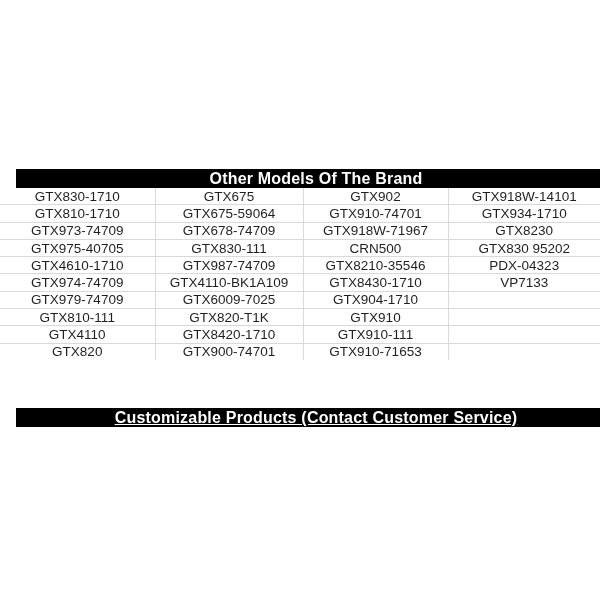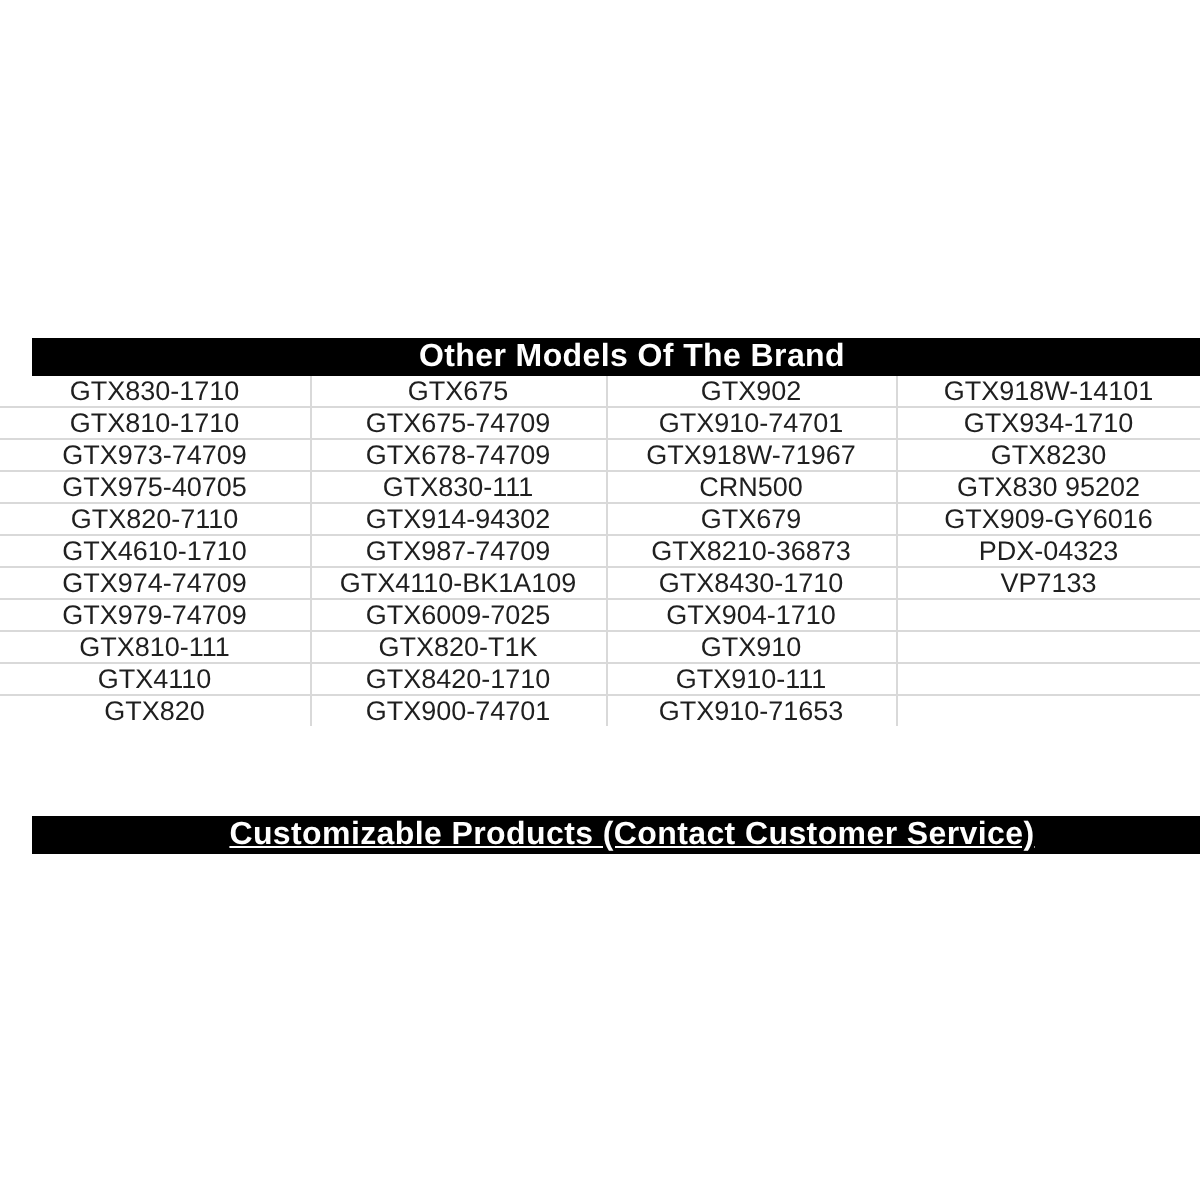--- a/index.html
+++ b/index.html
@@ -59,46 +59,40 @@
       </colgroup>
     <tbody id="models-body">
         <tr>
           <td>GTX830-1710</td>
           <td>GTX675</td>
           <td>GTX902</td>
           <td>GTX918W-14101</td>
         </tr>
         <tr>
           <td>GTX810-1710</td>
-          <td>GTX675-74709</td>
+          <td>GTX675-59064</td>
           <td>GTX910-74701</td>
           <td>GTX934-1710</td>
         </tr>
         <tr>
           <td>GTX973-74709</td>
           <td>GTX678-74709</td>
           <td>GTX918W-71967</td>
           <td>GTX8230</td>
         </tr>
         <tr>
           <td>GTX975-40705</td>
           <td>GTX830-111</td>
           <td>CRN500</td>
           <td>GTX830 95202</td>
         </tr>
         <tr>
-          <td>GTX820-7110</td>
-          <td>GTX914-94302</td>
-          <td>GTX679</td>
-          <td>GTX909-GY6016</td>
-        </tr>
-        <tr>
           <td>GTX4610-1710</td>
           <td>GTX987-74709</td>
-          <td>GTX8210-36873</td>
+          <td>GTX8210-35546</td>
           <td>PDX-04323</td>
         </tr>
         <tr>
           <td>GTX974-74709</td>
           <td>GTX4110-BK1A109</td>
           <td>GTX8430-1710</td>
           <td>VP7133</td>
         </tr>
         <tr>
           <td>GTX979-74709</td>

